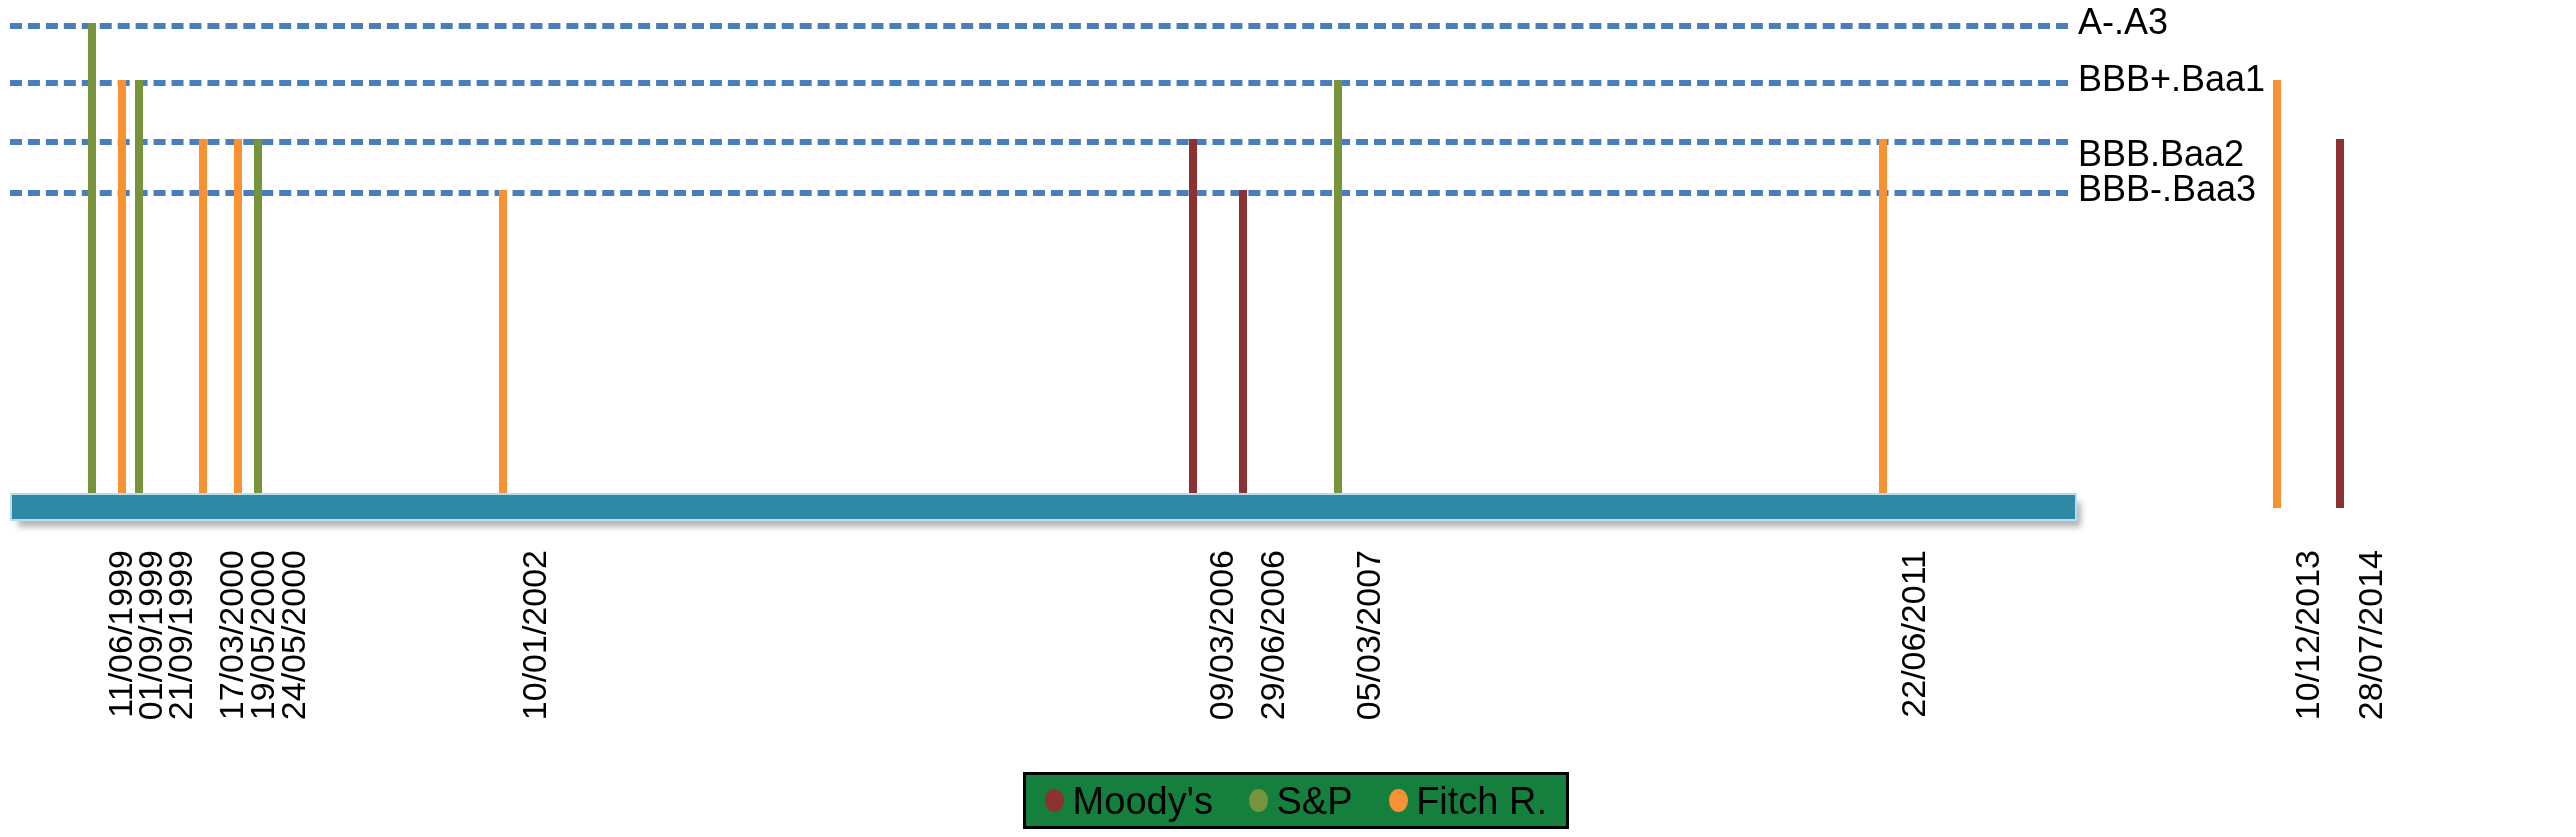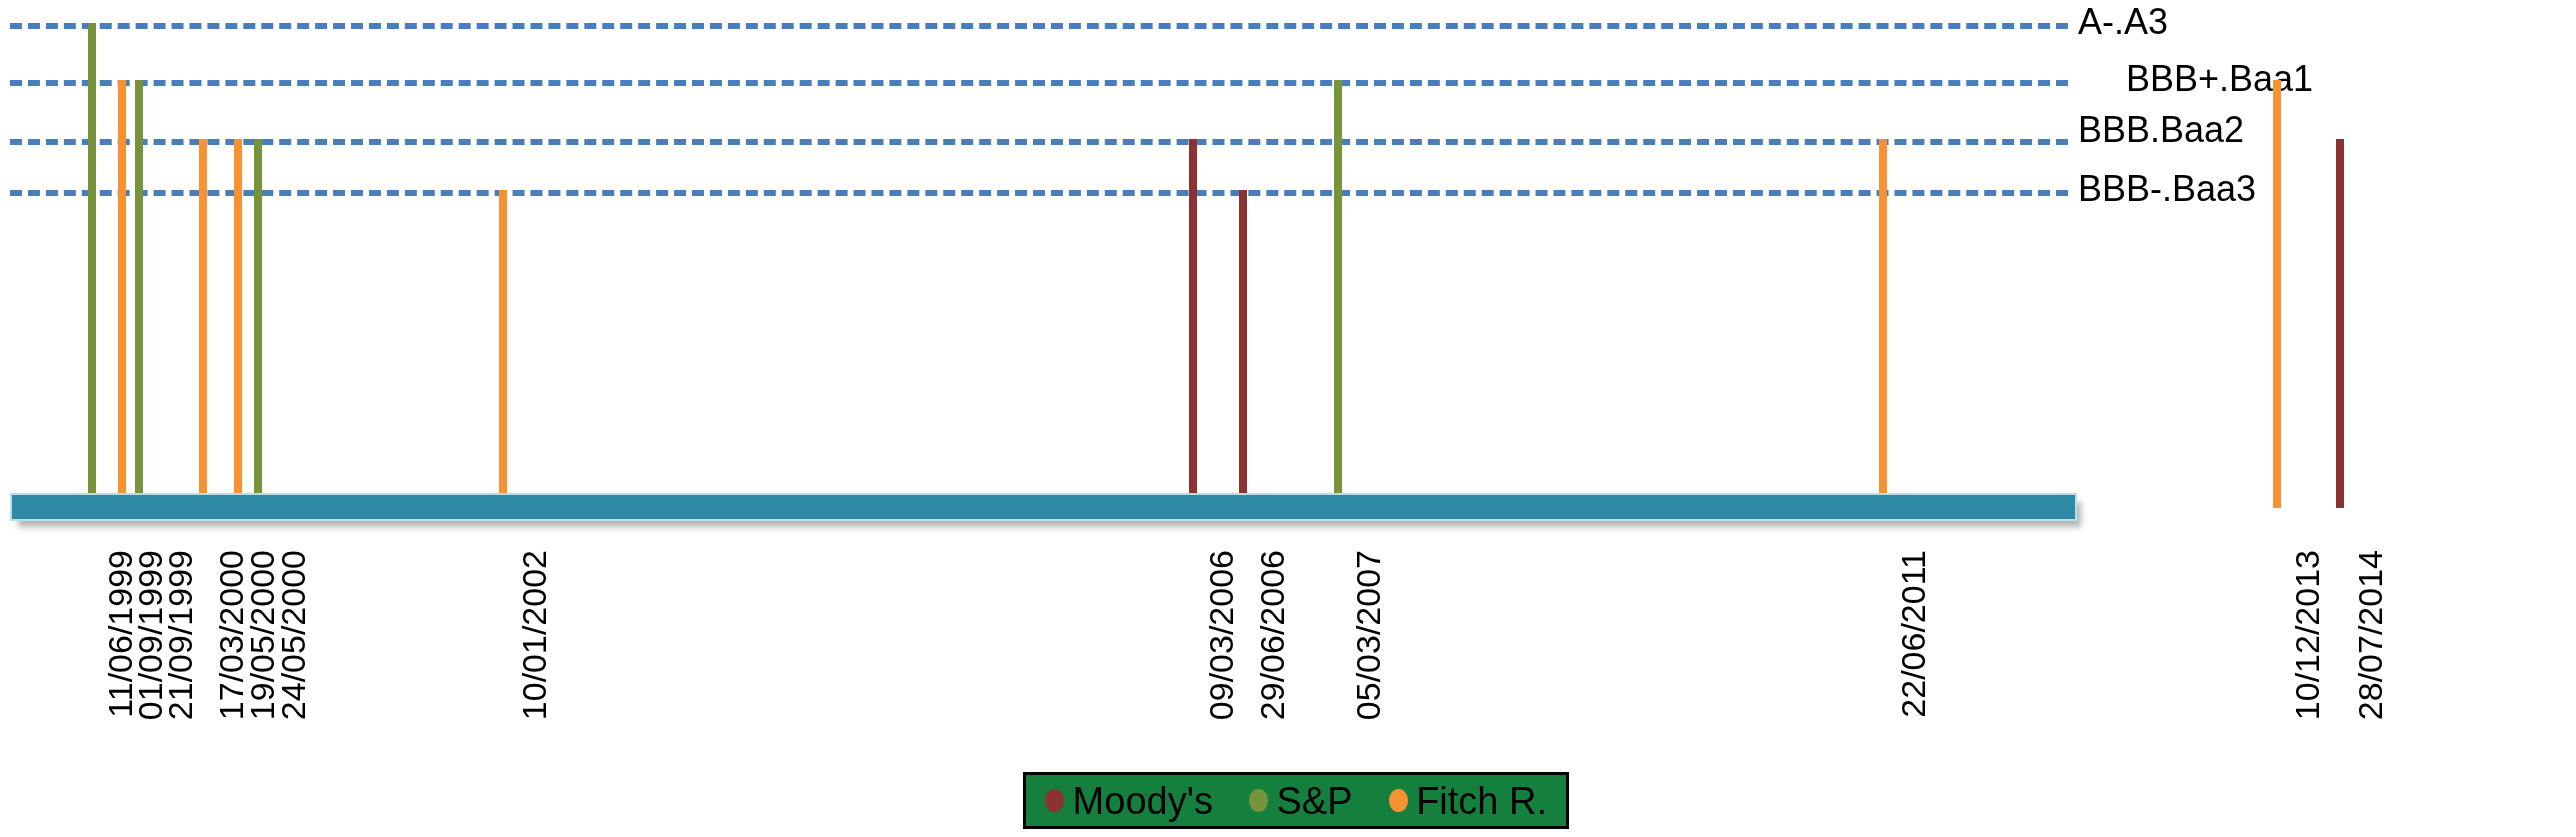--- a/index.html
+++ b/index.html
@@ -126,22 +126,22 @@
   <div class="plot-area">
 
     <div id="gridlines">
         <div class="gridline" style="top: 23px; border-top-color: rgb(74, 126, 187);"></div>
         <div class="gridline" style="top: 80px; border-top-color: rgb(74, 126, 187);"></div>
         <div class="gridline" style="top: 139px; border-top-color: rgb(74, 126, 187);"></div>
         <div class="gridline" style="top: 190px; border-top-color: rgb(74, 126, 187);"></div>
       </div>
     <div id="level-labels">
         <div class="level-label" style="top: 4.3px;">A-.A3</div>
-        <div class="level-label" style="top: 61px; margin-left: 48px;">BBB+.Baa1</div>
-        <div class="level-label" style="top: 112px;">BBB.Baa2</div>
+        <div class="level-label" style="top: 61px;">BBB+.Baa1</div>
+        <div class="level-label" style="top: 136px;">BBB.Baa2</div>
         <div class="level-label" style="top: 171px;">BBB-.Baa3</div>
       </div>
 
     <div id="event-lines">
         <div class="event-line" title="11/06/1999 S&amp;P A-.A3" style="left: 88px; top: 23px; height: 485px; background: rgb(119, 147, 60);"></div>
         <div class="event-line" title="01/09/1999 Fitch R. BBB+.Baa1" style="left: 118px; top: 80px; height: 428px; background: rgb(247, 146, 50);"></div>
         <div class="event-line" title="21/09/1999 S&amp;P BBB+.Baa1" style="left: 135px; top: 80px; height: 428px; background: rgb(119, 147, 60);"></div>
         <div class="event-line" title="17/03/2000 Fitch R. BBB.Baa2" style="left: 199px; top: 139px; height: 369px; background: rgb(247, 146, 50);"></div>
         <div class="event-line" title="19/05/2000 Fitch R. BBB.Baa2" style="left: 234px; top: 139px; height: 369px; background: rgb(247, 146, 50);"></div>
         <div class="event-line" title="24/05/2000 S&amp;P BBB.Baa2" style="left: 254px; top: 139px; height: 369px; background: rgb(119, 147, 60);"></div>

